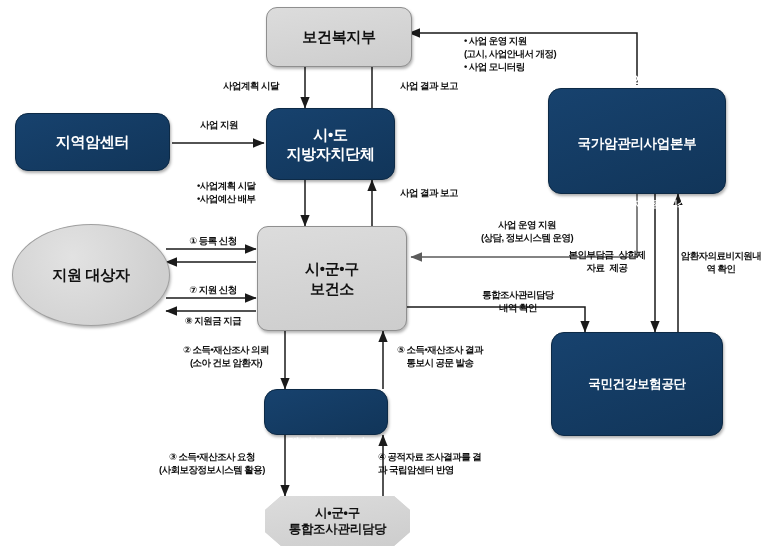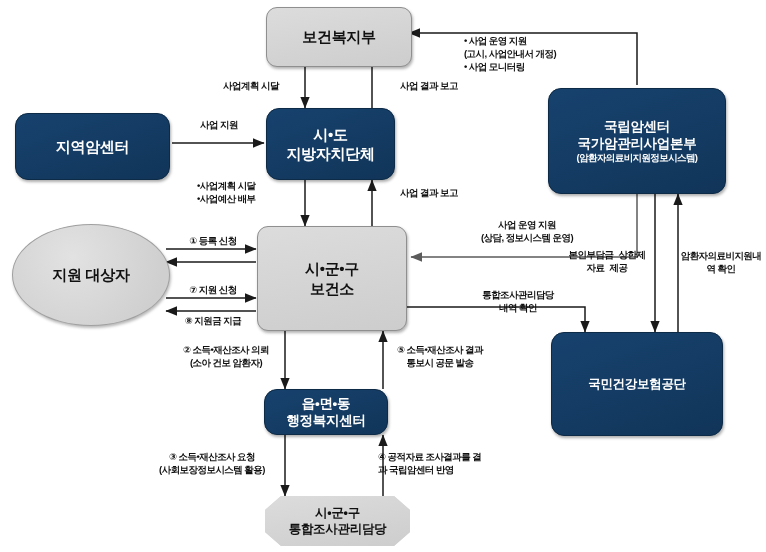--- a/index.html
+++ b/index.html
@@ -84,21 +84,21 @@
     font-weight: bold;
     color: #111111;
     line-height: 1.38;
     letter-spacing: -0.55px;
     white-space: pre-line;
     z-index: 3;
   }
   .lbl-c { text-align: center; }
   .lbl-l { text-align: left; }
   .t20 { font-size: 15px; }
-  .t16 { font-size: 13.5px; }
+  .t16 { font-size: 13.5px; gap: 46px; }
   .t15 { font-size: 12.5px; }
 </style>
 </head>
 <body>
 
 <div id="diagram">
 
   <svg id="edge-layer" viewBox="0 0 766 552" width="766" height="552" xmlns="http://www.w3.org/2000/svg">
     <defs>
       <marker id="ah" markerWidth="9" markerHeight="9" refX="7.6" refY="3.2" orient="auto" markerUnits="strokeWidth">
@@ -145,21 +145,21 @@
       <path d="M678,332 L678,194" marker-end="url(#ah)"></path>
 
       <path d="M655,194 L655,332" marker-end="url(#ah)"></path>
     </g>
   </svg>
 
   <div class="node node-gray t20" style="left:266px; top:7px; width:146px; height:60px;">
     <span class="node-line">보건복지부</span>
   </div>
 
-  <div class="node node-navy t20" style="left:15px; top:113px; width:155px; height:67px;">
+  <div class="node node-navy t20" style="left:15px; top:113px; width:155px; height:58px;">
     <span class="node-line">지역암센터</span>
   </div>
 
   <div class="node node-navy t20" style="left:266px; top:108px; width:129px; height:72px; flex-direction:column;">
     <span class="node-line">시•도</span>
     <span class="node-line">지방자치단체</span>
   </div>
 
   <div class="node node-navy t16" style="left:548px; top:88px; width:178px; height:106px; flex-direction:column;">
     <span class="node-line">국립암센터</span>

